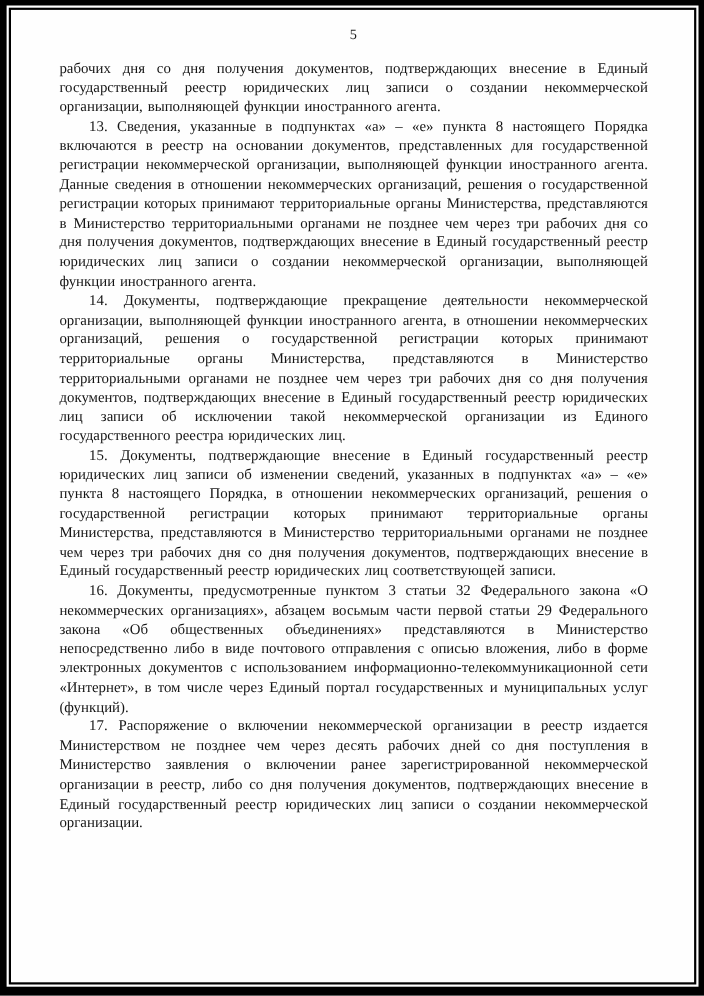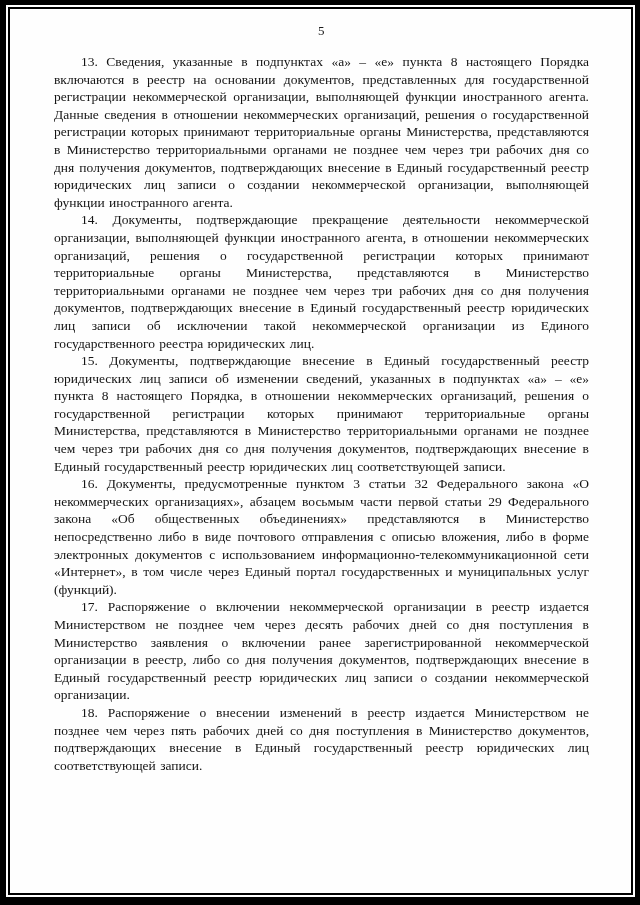--- a/index.html
+++ b/index.html
@@ -57,22 +57,22 @@
   }
 </style>
 </head>
 <body>
 
 <div class="page">
   <div class="page-gap">
     <div class="page-inner">
       <div class="page-number">5</div>
       <div class="doc-body">
+          <p class="para">рабочих дня со дня получения документов, подтверждающих внесение в Единый государственный реестр юридических лиц записи о создании некоммерческой организации, выполняющей функции иностранного агента.</p>
           <p class="para indent">13. Сведения, указанные в подпунктах «а» – «е» пункта 8 настоящего Порядка включаются в реестр на основании документов, представленных для государственной регистрации некоммерческой организации, выполняющей функции иностранного агента. Данные сведения в отношении некоммерческих организаций, решения о государственной регистрации которых принимают территориальные органы Министерства, представляются в Министерство территориальными органами не позднее чем через три рабочих дня со дня получения документов, подтверждающих внесение в Единый государственный реестр юридических лиц записи о создании некоммерческой организации, выполняющей функции иностранного агента.</p>
           <p class="para indent">14. Документы, подтверждающие прекращение деятельности некоммерческой организации, выполняющей функции иностранного агента, в отношении некоммерческих организаций, решения о государственной регистрации которых принимают территориальные органы Министерства, представляются в Министерство территориальными органами не позднее чем через три рабочих дня со дня получения документов, подтверждающих внесение в Единый государственный реестр юридических лиц записи об исключении такой некоммерческой организации из Единого государственного реестра юридических лиц.</p>
           <p class="para indent">15. Документы, подтверждающие внесение в Единый государственный реестр юридических лиц записи об изменении сведений, указанных в подпунктах «а» – «е» пункта 8 настоящего Порядка, в отношении некоммерческих организаций, решения о государственной регистрации которых принимают территориальные органы Министерства, представляются в Министерство территориальными органами не позднее чем через три рабочих дня со дня получения документов, подтверждающих внесение в Единый государственный реестр юридических лиц соответствующей записи.</p>
           <p class="para indent">16. Документы, предусмотренные пунктом 3 статьи 32 Федерального закона «О некоммерческих организациях», абзацем восьмым части первой статьи 29 Федерального закона «Об общественных объединениях» представляются в Министерство непосредственно либо в виде почтового отправления с описью вложения, либо в форме электронных документов с использованием информационно-телекоммуникационной сети «Интернет», в том числе через Единый портал государственных и муниципальных услуг (функций).</p>
           <p class="para indent">17. Распоряжение о включении некоммерческой организации в реестр издается Министерством не позднее чем через десять рабочих дней со дня поступления в Министерство заявления о включении ранее зарегистрированной некоммерческой организации в реестр, либо со дня получения документов, подтверждающих внесение в Единый государственный реестр юридических лиц записи о создании некоммерческой организации.</p>
-          <p class="para indent">18. Распоряжение о внесении изменений в реестр издается Министерством не позднее чем через пять рабочих дней со дня поступления в Министерство документов, подтверждающих внесение в Единый государственный реестр юридических лиц соответствующей записи.</p>
         </div>
     </div>
   </div>
 </div>
 
 </body></html>

